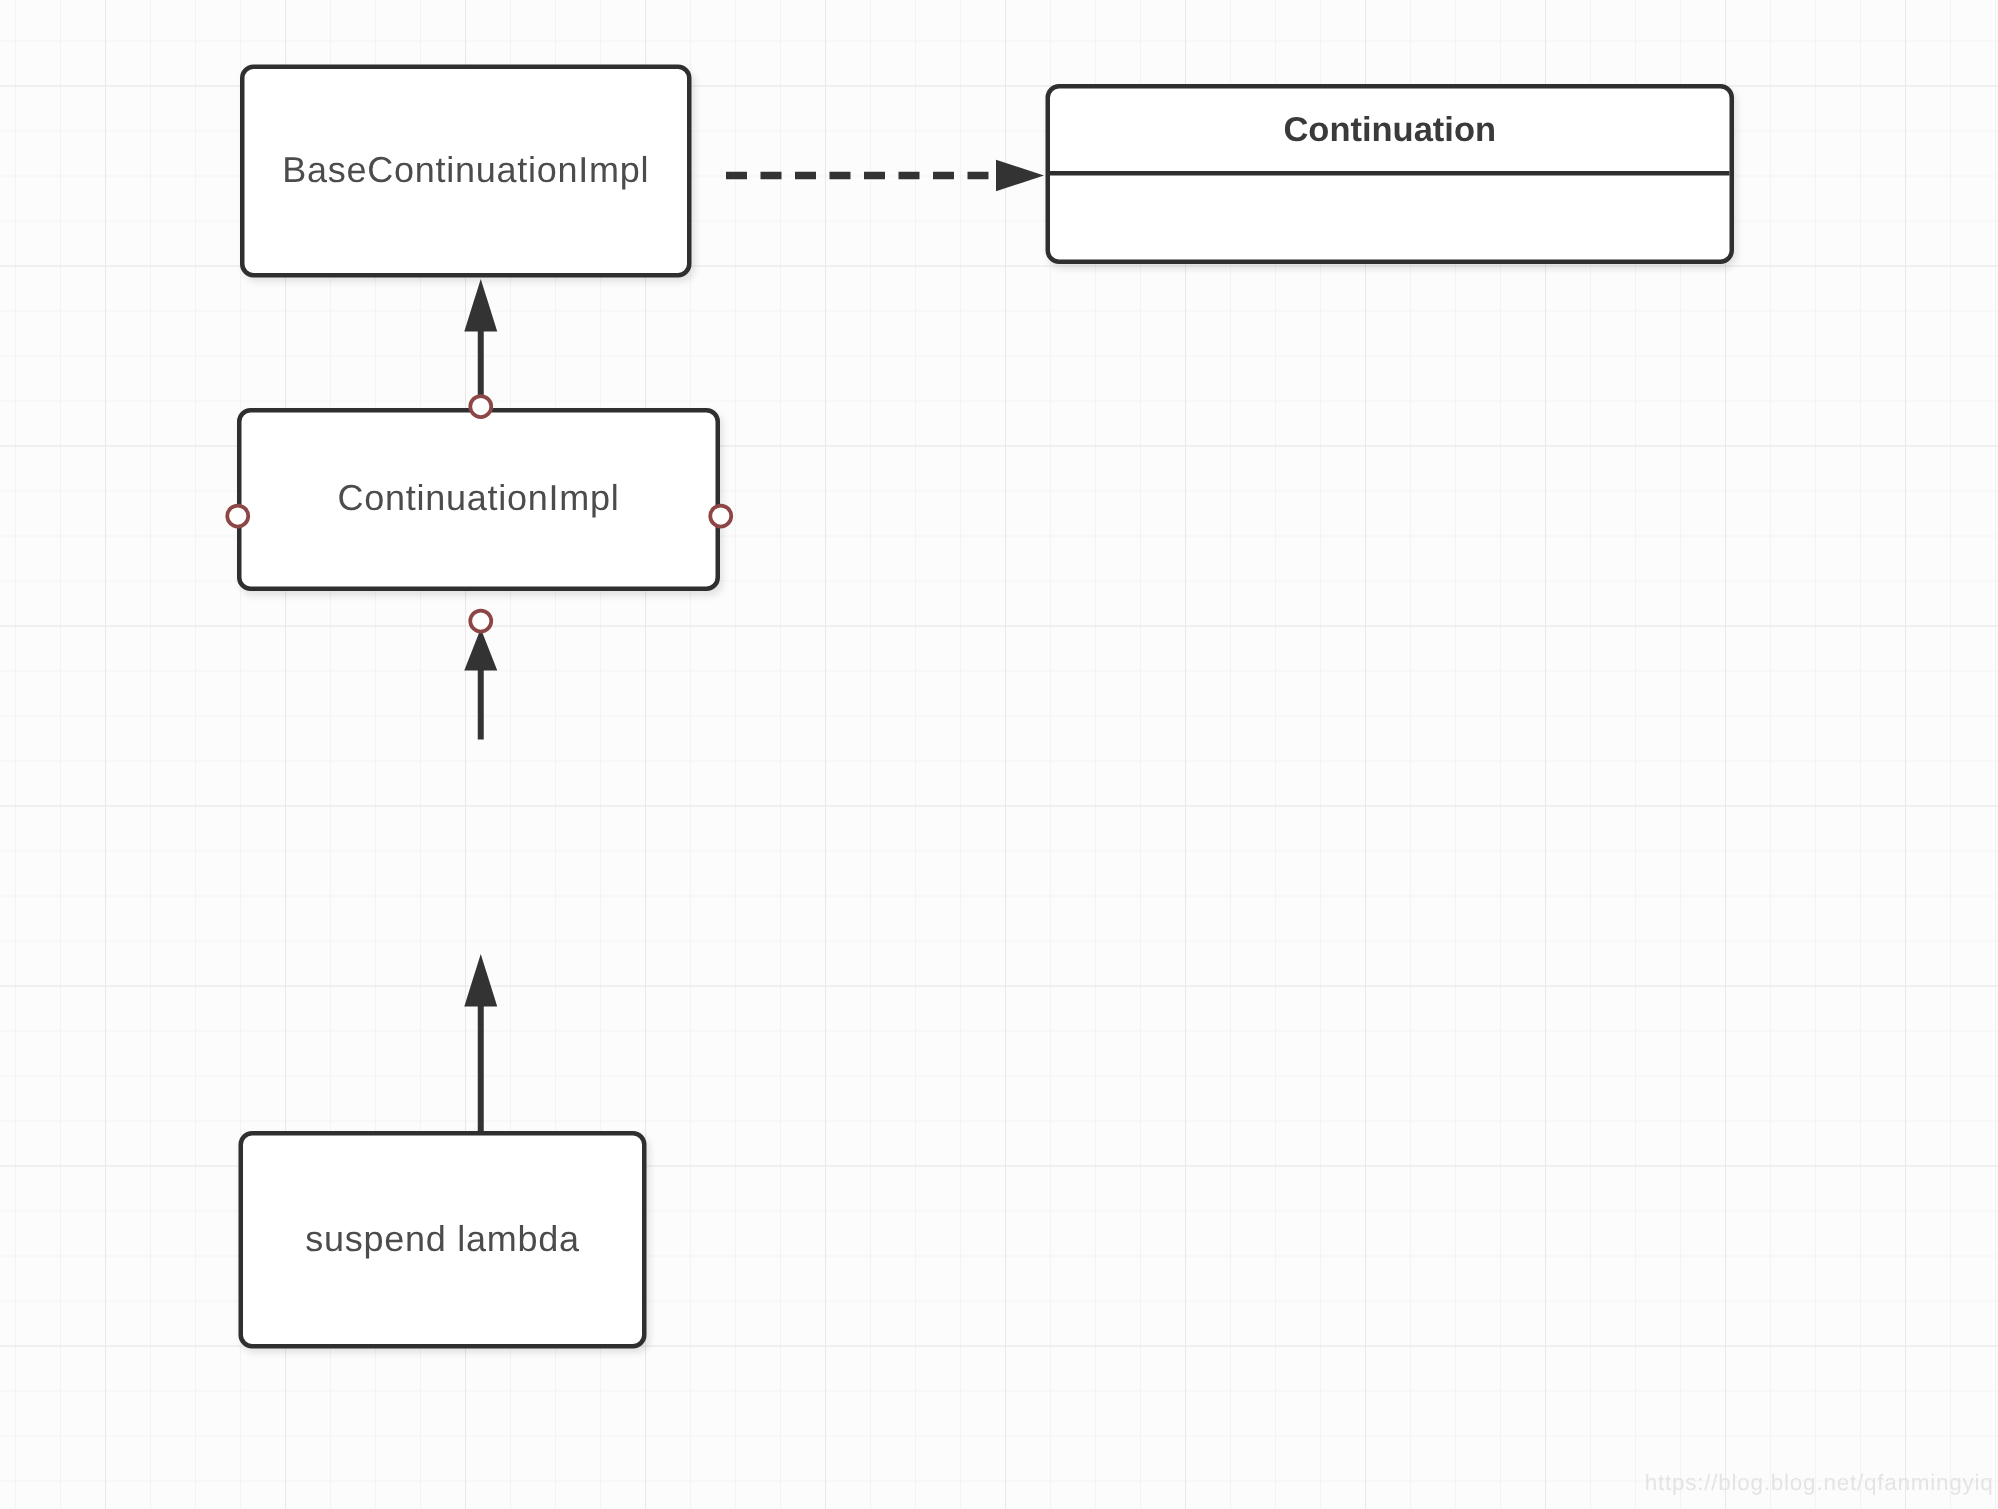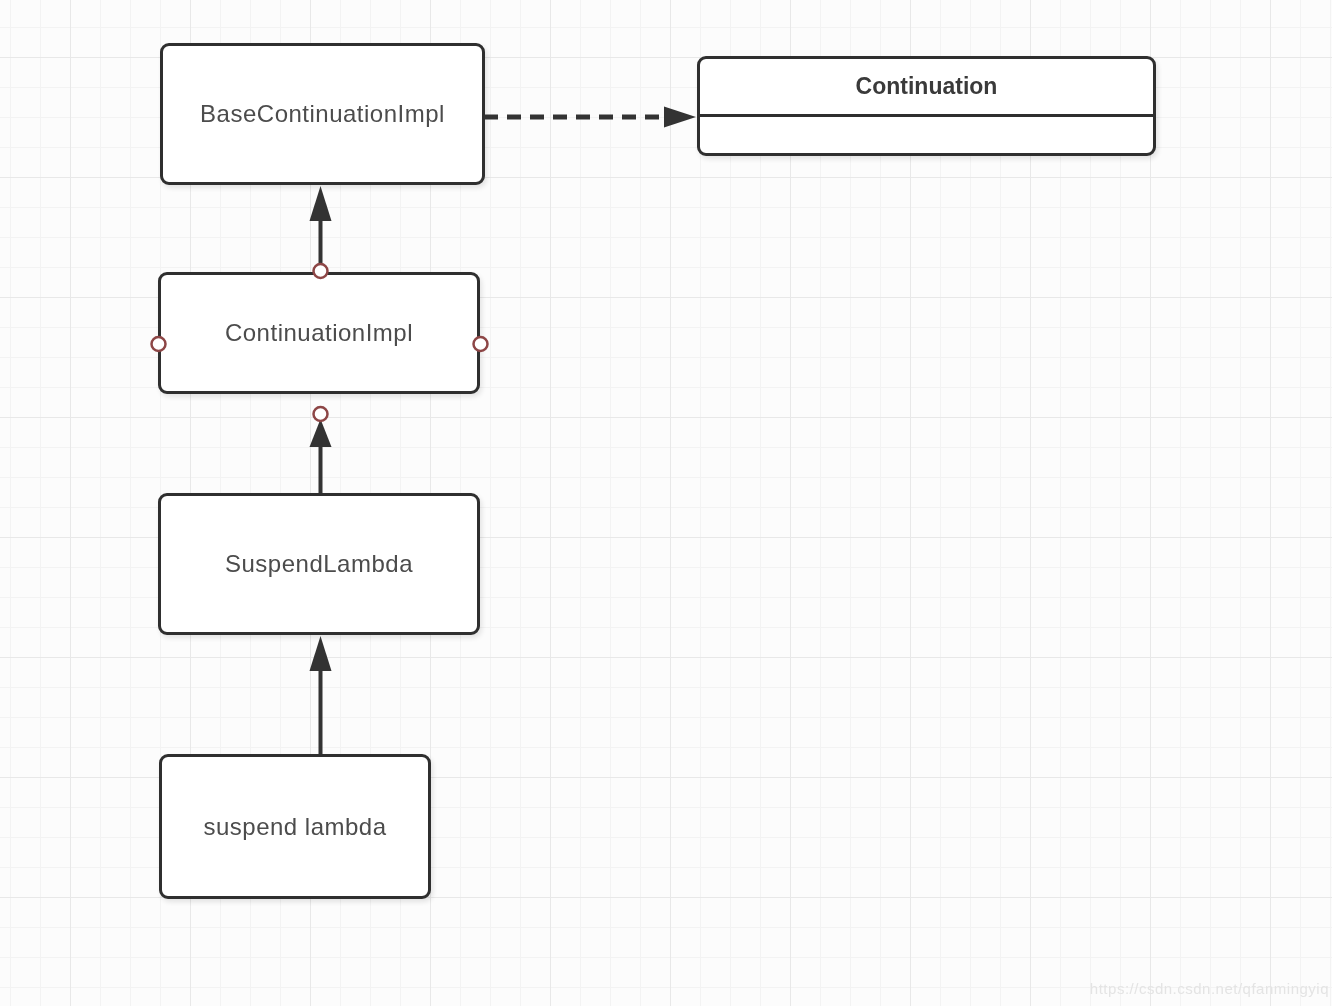--- a/index.html
+++ b/index.html
@@ -33,22 +33,22 @@
     display: flex;
     align-items: center;
     justify-content: center;
   }
   .node-label {
     font-size: 24px;
     color: #4c4c4c;
     letter-spacing: 0.5px;
     white-space: nowrap;
   }
-  .box-base           { left: 160px; top: 43px;  width: 325px; height: 142px; }
-  .box-continuation   { left: 697px; top: 56px;  width: 459px; height: 100px;
+  .box-base           { left: 160px; top: 43px;  width: 301px; height: 142px; }
+  .box-continuation   { left: 697px; top: 56px;  width: 459px; height: 120px;
                         flex-direction: column; align-items: stretch; justify-content: flex-start; gap: 36px; }
   .box-continuation-impl { left: 158px; top: 272px; width: 322px; height: 122px; }
   .box-suspendlambda  { left: 158px; top: 493px; width: 322px; height: 142px; }
   .box-suspend-lambda { left: 159px; top: 754px; width: 272px; height: 145px; }
 
   .uml-title {
     height: 55px;
     border-bottom: 3px solid #2f2f2f;
     display: flex;
     align-items: center;
@@ -89,23 +89,20 @@
 
   <div class="node box-continuation">
     <div class="uml-title">Continuation</div>
     <div class="uml-body"></div>
   </div>
 
   <div class="node box-continuation-impl">
     <span class="node-label">ContinuationImpl</span>
   </div>
 
-  <div class="node box-suspendlambda">
-    <span class="node-label">SuspendLambda</span>
-  </div>
 
   <div class="node box-suspend-lambda">
     <span class="node-label">suspend lambda</span>
   </div>
 
   <svg class="edges-layer" width="1332" height="1006" viewBox="0 0 1332 1006" xmlns="http://www.w3.org/2000/svg">
 
     <g>
       <line x1="320.5" y1="264" x2="320.5" y2="218" stroke="#333333" stroke-width="4"></line>
       <polygon points="320.5,186 309.5,221 331.5,221" fill="#333333"></polygon>
@@ -127,15 +124,15 @@
     </g>
 
     <g>
       <circle cx="320.5" cy="271" r="7" fill="#ffffff" stroke="#8d4646" stroke-width="2.5"></circle>
       <circle cx="320.5" cy="414" r="7" fill="#ffffff" stroke="#8d4646" stroke-width="2.5"></circle>
       <circle cx="158.5" cy="344" r="7" fill="#ffffff" stroke="#8d4646" stroke-width="2.5"></circle>
       <circle cx="480.5" cy="344" r="7" fill="#ffffff" stroke="#8d4646" stroke-width="2.5"></circle>
     </g>
   </svg>
 
-  <div class="watermark">https://csdn.csdn.net/qfanmingyiq</div>
+  <div class="watermark">https://blog.blog.net/qfanmingyiq</div>
 
 </div>
 
 </body></html>

